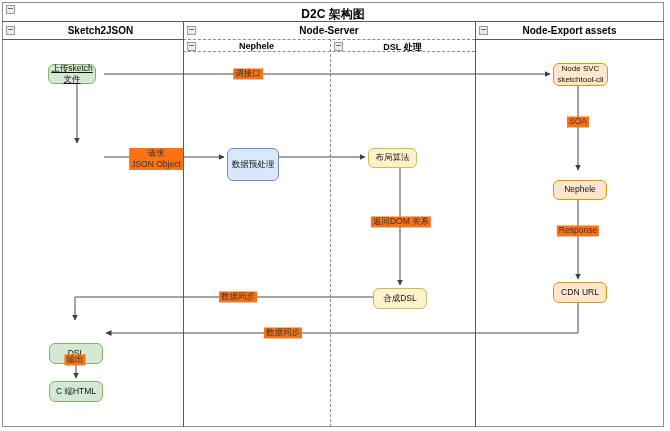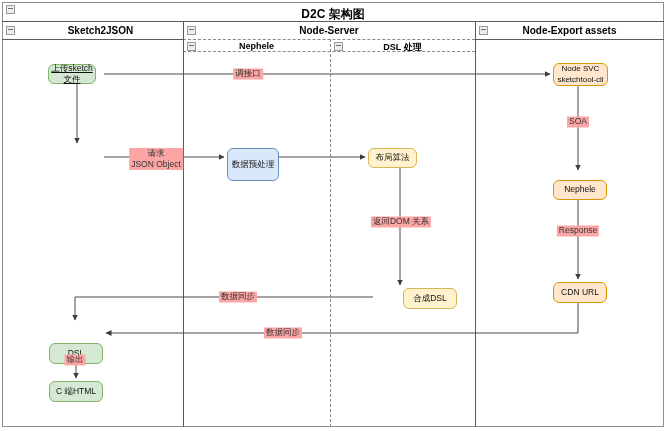--- a/index.html
+++ b/index.html
@@ -12,28 +12,28 @@
   .main-title{top:6px;left:2px;width:662px;font-size:12px;}
   .lane-h{top:25px;font-size:10px;}
   .sub-h{top:41px;font-size:9px;}
   .collapse{position:absolute;width:7px;height:7px;border:1px solid #9a9a9a;background:#ededed;}
   .collapse::after{content:"";position:absolute;left:1px;right:1px;top:2px;height:1px;background:#707070;}
   .node{position:absolute;border-radius:6px;display:flex;align-items:center;justify-content:center;text-align:center;font-size:8.5px;line-height:1.3;color:#111;white-space:pre-line;box-sizing:border-box;}
   .green{background:#d5e8d4;border:1px solid #82b366;}
   .blue{background:#dae8fc;border:1px solid #6c8ebf;}
   .yellow{background:#fff2cc;border:1px solid #d6b656;}
   .orange{background:#ffe6cc;border:1px solid #d79b00;}
-  .elabel{position:absolute;transform:translate(-50%,-50%);background:#fca5a5;font-size:8.5px;color:#333;text-align:center;white-space:pre-line;line-height:1.3;padding:0 2px;}
+  .elabel{position:absolute;transform:translate(-50%,-50%);background:#f97316;font-size:8.5px;color:#333;text-align:center;white-space:pre-line;line-height:1.3;padding:0 2px;}
   svg.edges{position:absolute;left:0;top:0;}
   
   #n-upload{left:48px;top:64px;width:48px;height:20px;text-decoration:underline;}
   #n-extract{left:52px;top:146px;width:52px;height:24px;}
   #n-preprocess{left:227px;top:148px;width:52px;height:33px;}
   #n-layout{left:368px;top:148px;width:49px;height:20px;}
-  #n-synth{left:373px;top:288px;width:54px;height:21px;margin-left:30px;}
+  #n-synth{left:373px;top:288px;width:54px;height:21px;}
   #n-nodesvc{left:553px;top:63px;width:55px;height:23px;font-size:8px;}
   #n-nephele{left:553px;top:180px;width:54px;height:20px;}
   #n-cdn{left:553px;top:282px;width:54px;height:21px;}
   #n-dsl{left:49px;top:323px;width:54px;height:21px;margin-top:20px;}
   #n-chtml{left:49px;top:381px;width:54px;height:21px;}
 </style>
 </head>
 <body>
 
 <div class="canvas">

